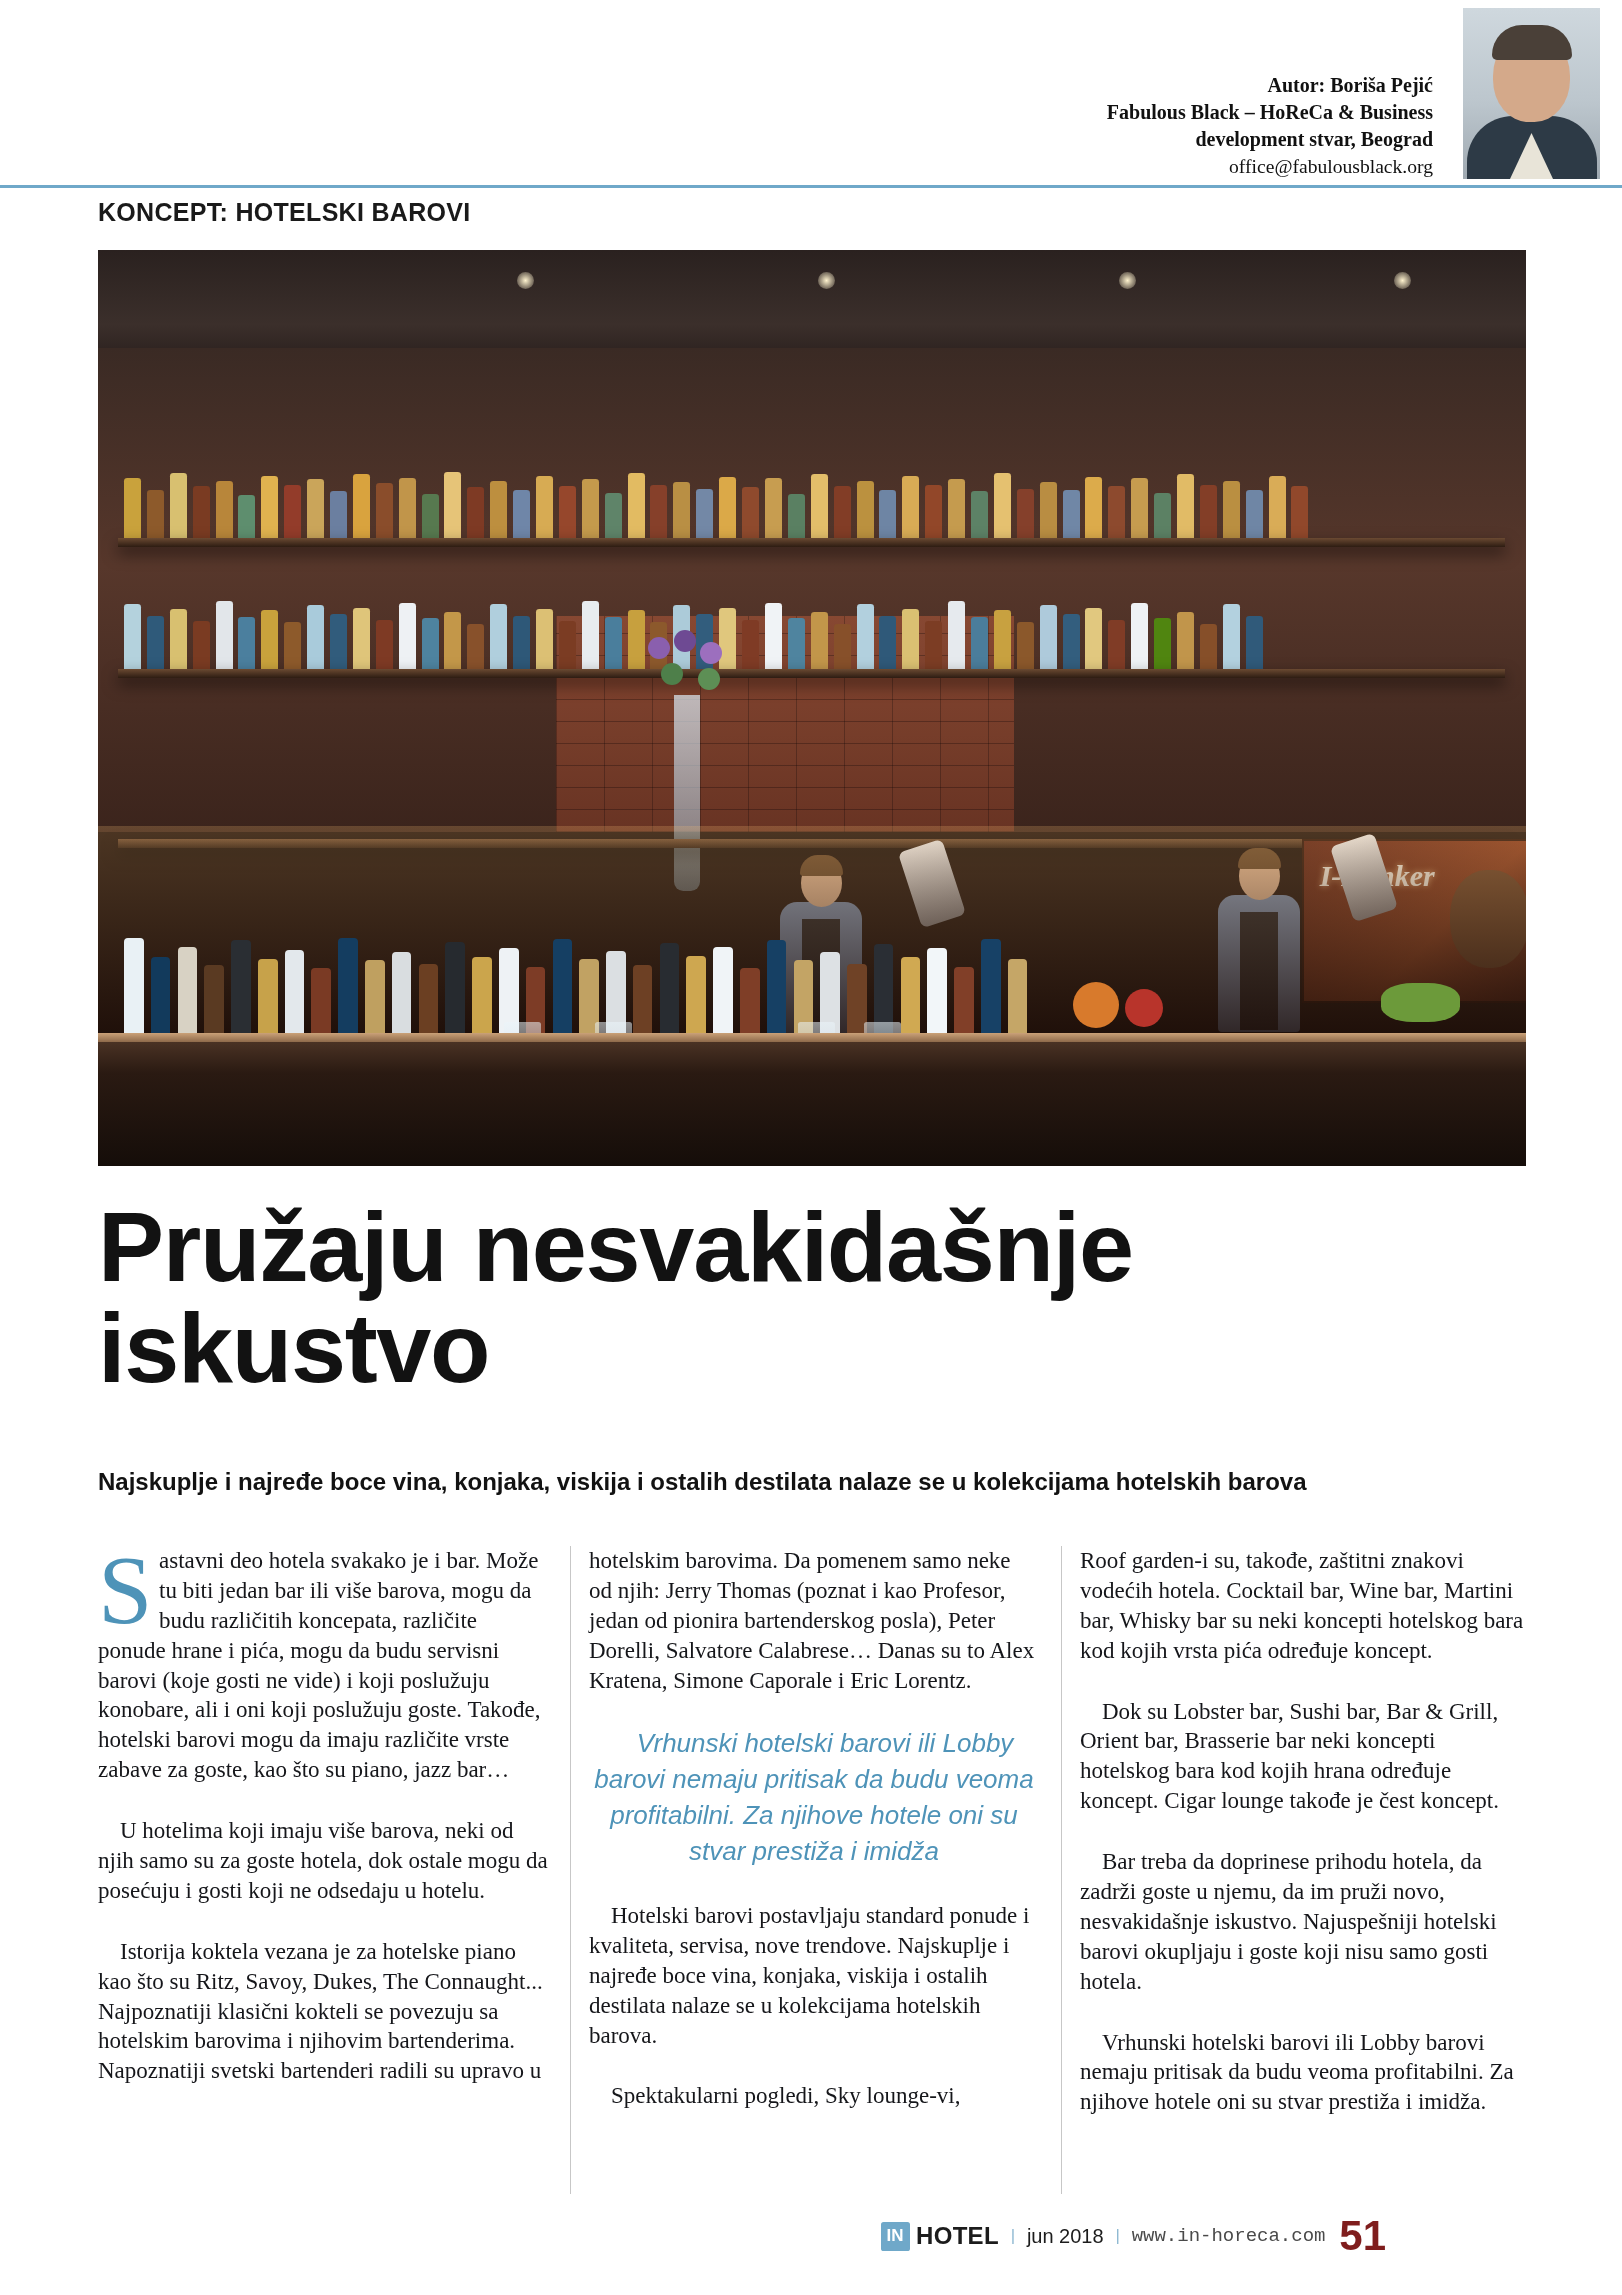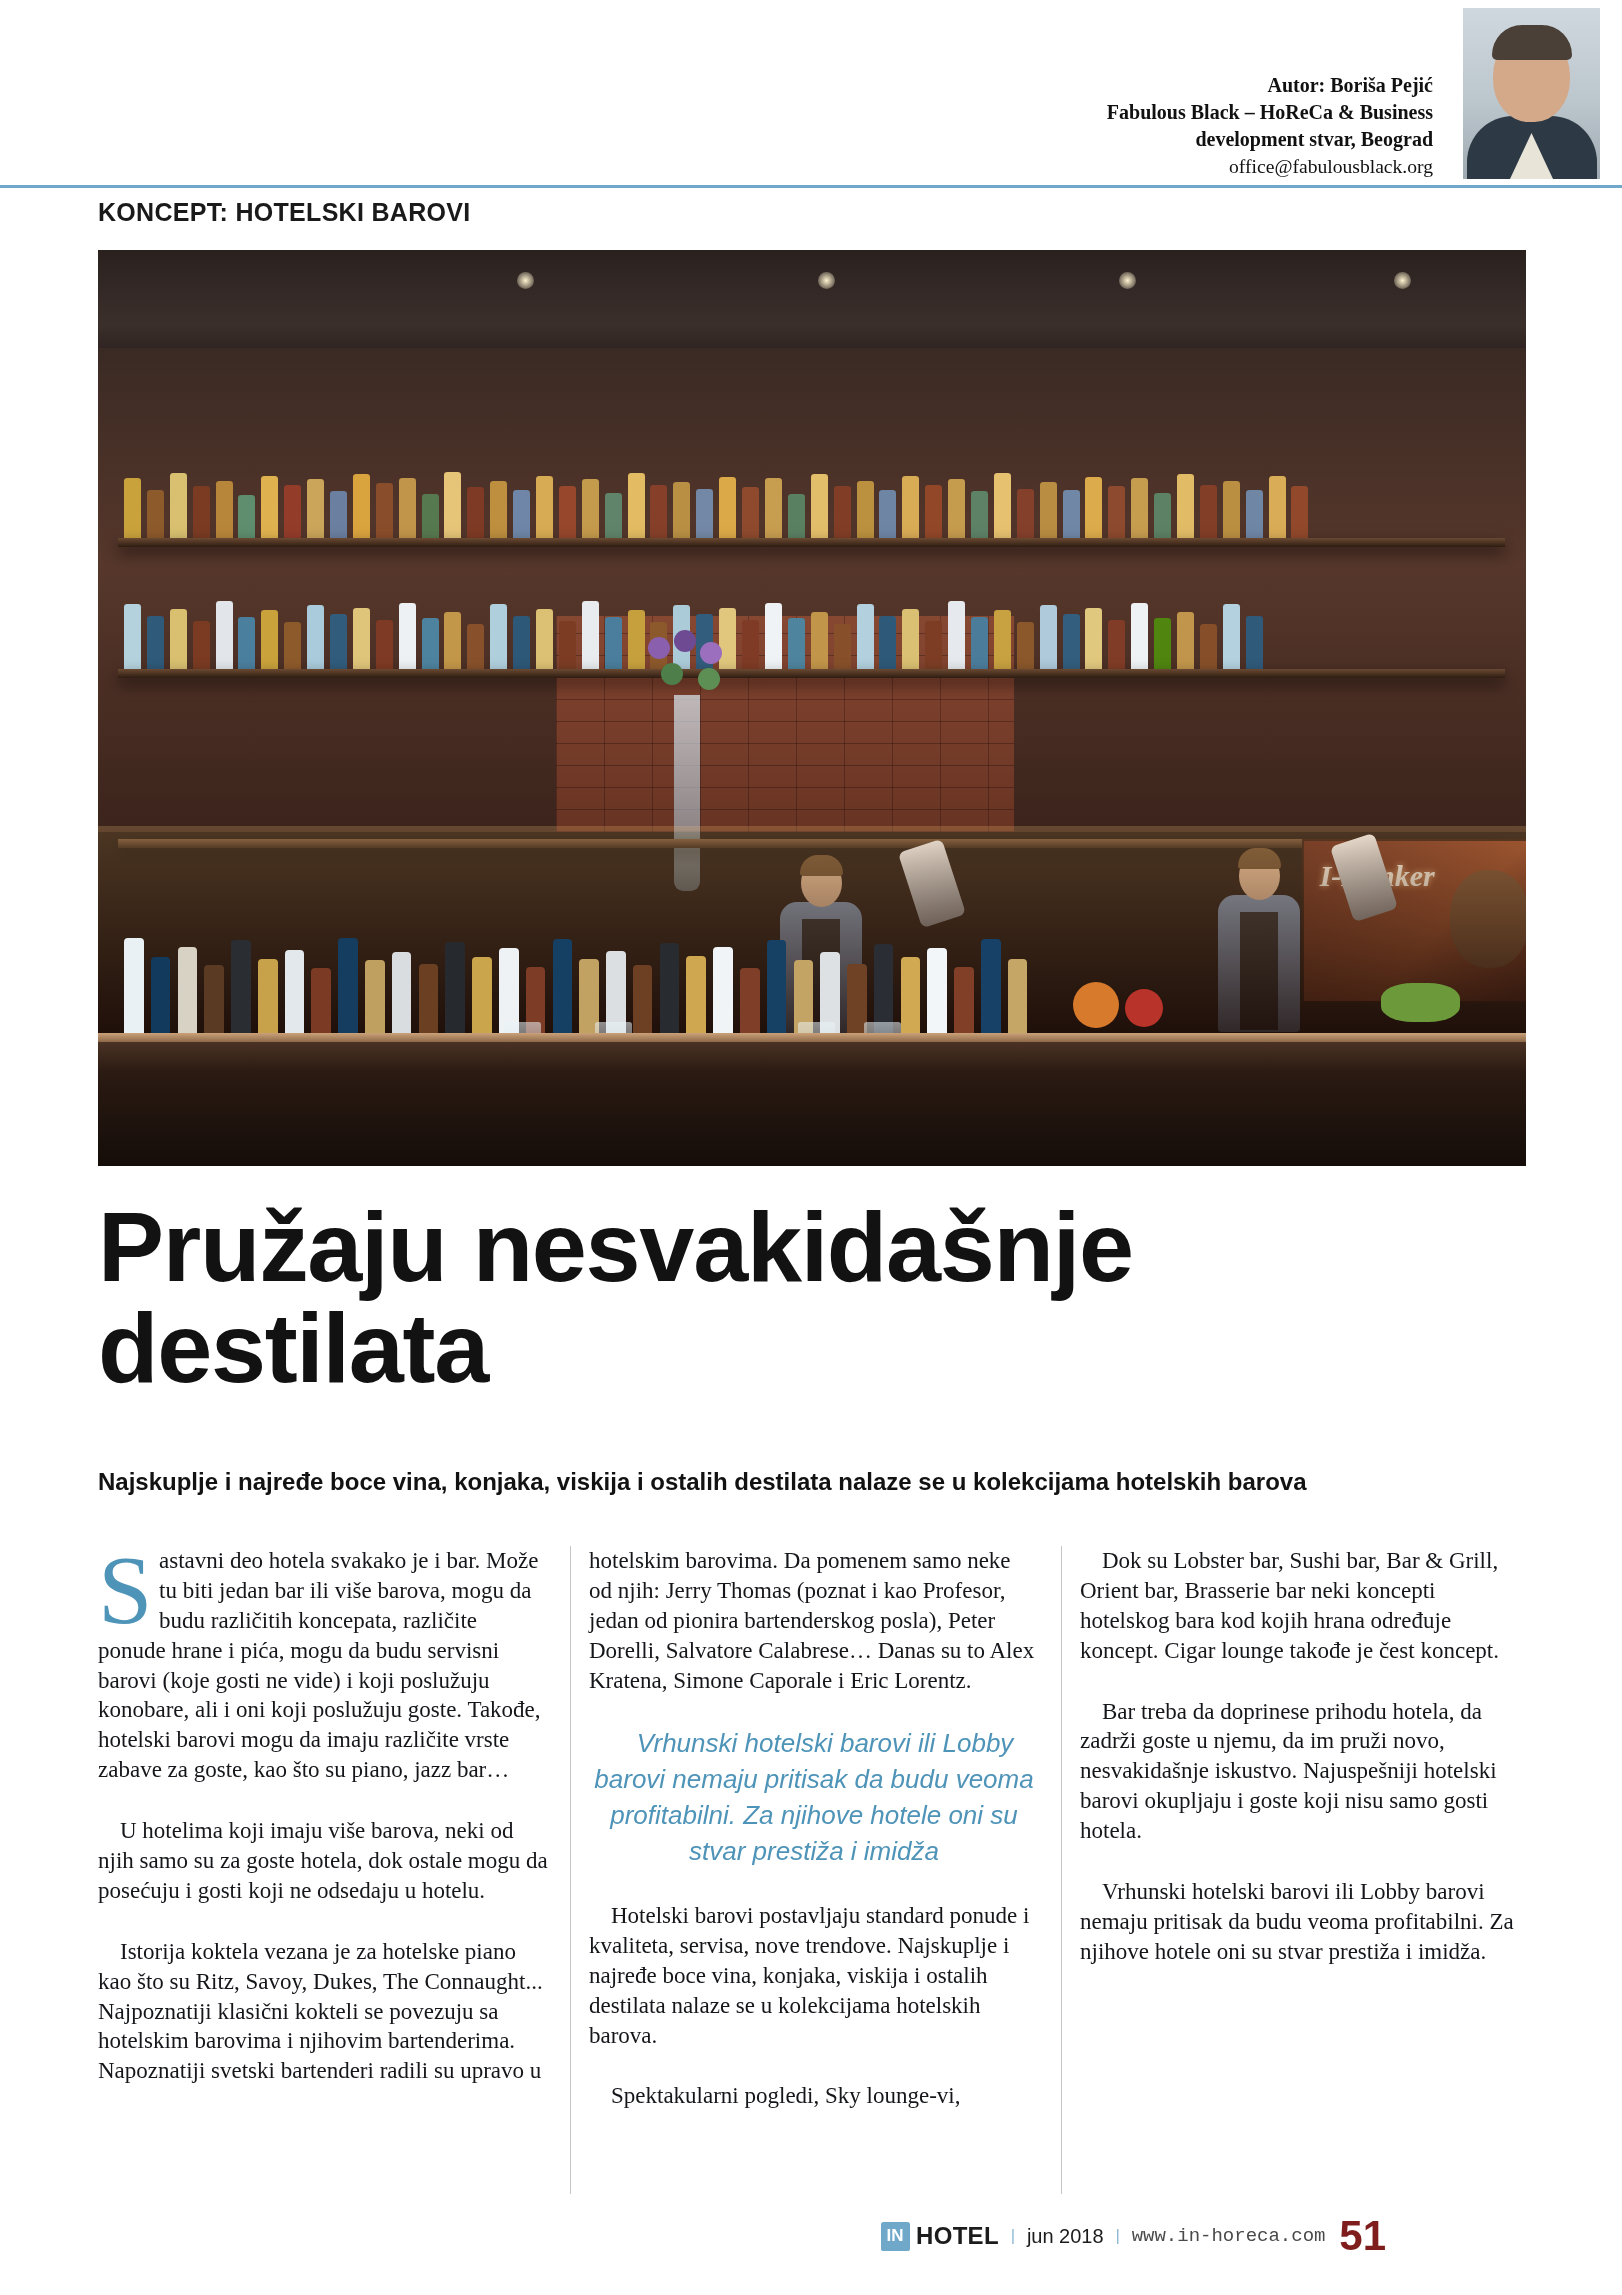--- a/index.html
+++ b/index.html
@@ -600,21 +600,21 @@
   <div class="glass" style="left:497px"></div>
   <div class="glass" style="left:700px"></div>
   <div class="glass" style="left:766px"></div>
 
   <div class="counter-top"></div>
   <div class="counter"></div>
 </div>
 
 <div class="headline">
   <div>Pružaju nesvakidašnje</div>
-  <div>destilata</div>
+  <div>iskustvo</div>
 </div>
 
 <div class="standfirst">Najskuplje i najređe boce vina, konjaka, viskija i ostalih destilata nalaze se u kolekcijama hotelskih barova</div>
 
 <div class="columns">
   <div class="col-rule r1"></div>
   <div class="col-rule r2"></div>
 
   <div class="col c1">
     <p class="dropcap-para noindent">
@@ -625,20 +625,21 @@
   </div>
 
   <div class="col c2">
     <p class="noindent">hotelskim barovima. Da pomenem samo neke od njih: Jerry Thomas (poznat i kao Profesor, jedan od pionira bartenderskog posla), Peter Dorelli, Salvatore Calabrese… Danas su to Alex Kratena, Simone Caporale i Eric Lorentz.</p>
     <p class="pullquote">Vrhunski hotelski barovi ili Lobby barovi nemaju pritisak da budu veoma profitabilni. Za njihove hotele oni su stvar prestiža i imidža</p>
     <p>Hotelski barovi postavljaju standard ponude i kvaliteta, servisa, nove trendove. Najskuplje i najređe boce vina, konjaka, viskija i ostalih destilata nalaze se u kolekcijama hotelskih barova.</p>
     <p>Spektakularni pogledi, Sky lounge-vi,</p>
   </div>
 
   <div class="col c3">
+    <p class="noindent">Roof garden-i su, takođe, zaštitni znakovi vodećih hotela. Cocktail bar, Wine bar, Martini bar, Whisky bar su neki koncepti hotelskog bara kod kojih vrsta pića određuje koncept.</p>
     <p>Dok su Lobster bar, Sushi bar, Bar &amp; Grill, Orient bar, Brasserie bar neki koncepti hotelskog bara kod kojih hrana određuje koncept. Cigar lounge takođe je čest koncept.</p>
     <p>Bar treba da doprinese prihodu hotela, da zadrži goste u njemu, da im pruži novo, nesvakidašnje iskustvo. Najuspešniji hotelski barovi okupljaju i goste koji nisu samo gosti hotela.</p>
     <p>Vrhunski hotelski barovi ili Lobby barovi nemaju pritisak da budu veoma profitabilni. Za njihove hotele oni su stvar prestiža i imidža.</p>
   </div>
 </div>
 
 <div class="footer">
   <div class="footer-inner">
     <div class="logo-badge">
       <div class="logo-mark">IN</div>

